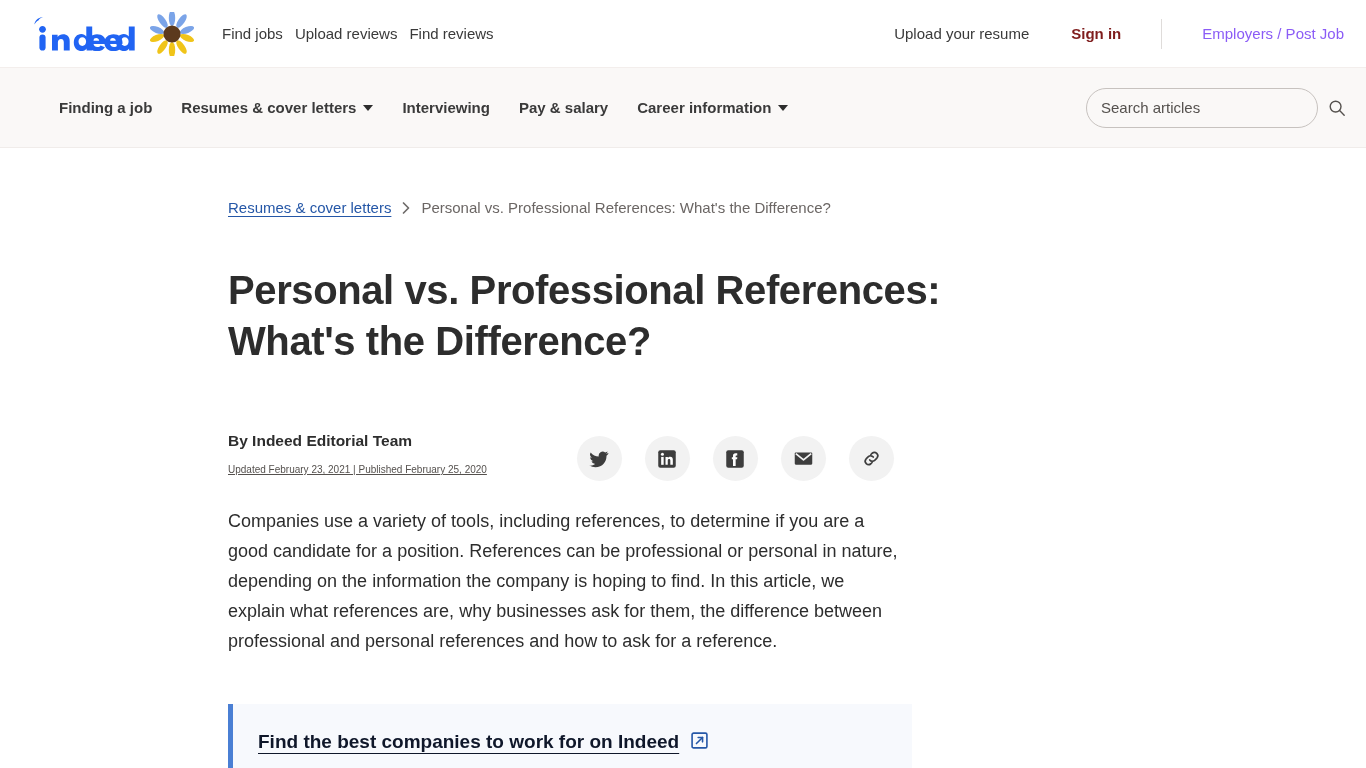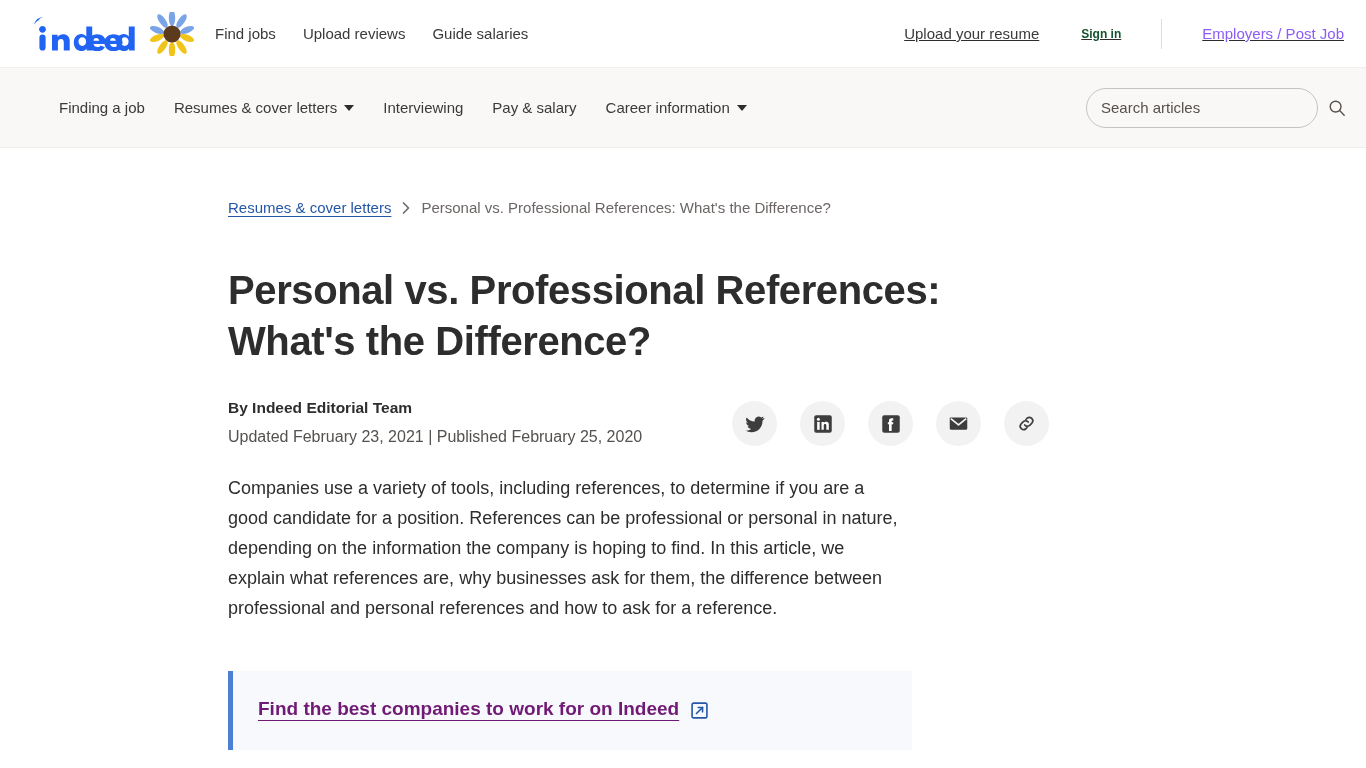--- a/index.html
+++ b/index.html
@@ -21,37 +21,37 @@
     align-items: center;
     padding: 0 22px 0 26px;
     border-bottom: 1px solid #f3eeec;
     position: relative;
   }
   .brand { display: flex; align-items: center; gap: 14px; flex: 0 0 auto; }
   .logo-wordmark { display: block; }
   .sunflower { display: block; }
 
   .gnav-left-links {
-    display: flex; align-items: center; gap: 27px;
-    margin-left: 21px;
+    display: flex; align-items: center; gap: 12px;
+    margin-left: 28px;
   }
   .gnav-link {
     font-size: 15px;
     color: #3a3a3a;
     text-decoration: none;
     white-space: nowrap;
     cursor: pointer;
   }
   .gnav-right {
     margin-left: auto;
-    display: flex; align-items: center; gap: 12px; text-decoration: underline;
+    display: flex; align-items: center; gap: 12px;
   }
   .upload-link { font-size: 15px; color: #3a3a3a; text-decoration: none; white-space: nowrap; cursor: pointer; }
   .signin-link {
-    font-size: 12px; font-weight: bold; color: #14532d;
+    font-size: 15px; font-weight: bold; color: #7f1d1d;
     text-decoration: none; white-space: nowrap; cursor: pointer;
     margin-left: 30px;
   }
   .vdivider {
     width: 1px; height: 30px; background: #dfdcda;
     margin: 0 28px;
   }
   .employers-link { font-size: 15px; color: #8b5cf6; text-decoration: none; white-space: nowrap; cursor: pointer; }
 
   
@@ -68,20 +68,21 @@
     font-size: 25px;
     font-weight: normal;
     color: #2d2d2d;
     letter-spacing: -0.2px;
     white-space: nowrap;
     margin: 0;
   }
   .cg-links {
     display: flex; align-items: center; gap: 0;
     margin-left: 26px;
+    font-weight: bold;
   }
   .cg-item {
     font-size: 15px;
     color: #3a3a3a;
     text-decoration: none;
     white-space: nowrap;
     cursor: pointer;
     display: inline-flex;
     align-items: center;
     gap: 7px;
@@ -150,35 +151,36 @@
     font-size: 40px;
     line-height: 51px;
     font-weight: bold;
     color: #2d2d2d;
     letter-spacing: -0.4px;
     max-width: 800px;
   }
 
   .byline-row {
     display: flex;
-    align-items: center;
-    margin-top: 30px;
+    align-items: flex-end;
+    margin-top: 63px;
   }
   .byline-text { flex: 0 0 auto; }
   .byline-author {
     font-size: 15.5px;
     font-weight: bold;
     color: #2d2d2d;
     line-height: 22px;
   }
   .byline-dates {
-    font-size: 16px;
+    font-size: 10px;
     color: #55514e;
     line-height: 22px;
     margin-top: 7px;
+    text-decoration: underline;
   }
   .share-row {
     display: flex;
     align-items: center;
     gap: 23px;
     margin-left: 90px;
     margin-top: 2px;
   }
   .share-btn {
     width: 45px; height: 45px;
@@ -201,25 +203,25 @@
 
   .callout {
     margin-top: 48px;
     width: 684px;
     background: #f7f9fd;
     border-left: 5px solid #4a7fd4;
     padding: 27px 24px 30px 25px;
   }
   .callout-link {
     display: inline-flex;
-    align-items: flex-end;
+    align-items: flex-start;
     gap: 11px;
     font-size: 19px;
     font-weight: bold;
-    color: #701a75;
+    color: #0f172a;
     text-decoration: underline;
     text-underline-offset: 5px;
     cursor: pointer;
   }
 </style>
 </head>
 <body>
 
 <header class="gnav">
   <a class="brand" href="#">
@@ -252,21 +254,21 @@
           <ellipse cx="37" cy="26" rx="3.2" ry="7.5" transform="rotate(-68 37 26)"></ellipse>
         </g>
         <circle cx="22" cy="22" r="8.6" fill="#5c3a1e"></circle>
       </g>
     </svg>
   </a>
 
   <nav class="gnav-left-links">
     <a class="gnav-link" href="#">Find jobs</a>
     <a class="gnav-link" href="#">Upload reviews</a>
-    <a class="gnav-link" href="#">Guide salaries</a>
+    <a class="gnav-link" href="#">Find reviews</a>
   </nav>
 
   <div class="gnav-right">
     <a class="upload-link" href="#">Upload your resume</a>
     <a class="signin-link" href="#">Sign in</a>
     <span class="vdivider"></span>
     <a class="employers-link" href="#">Employers / Post Job</a>
   </div>
 </header>
 

